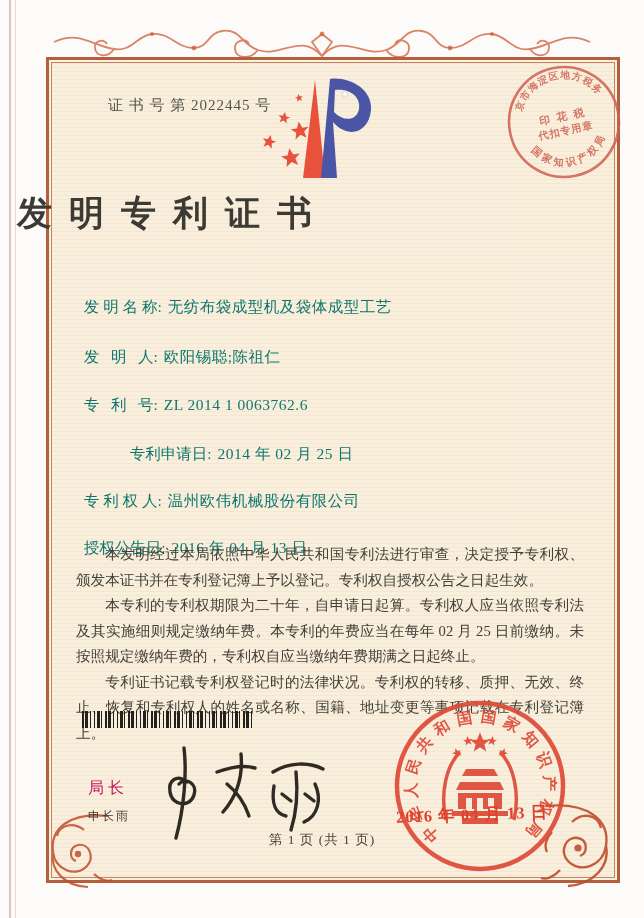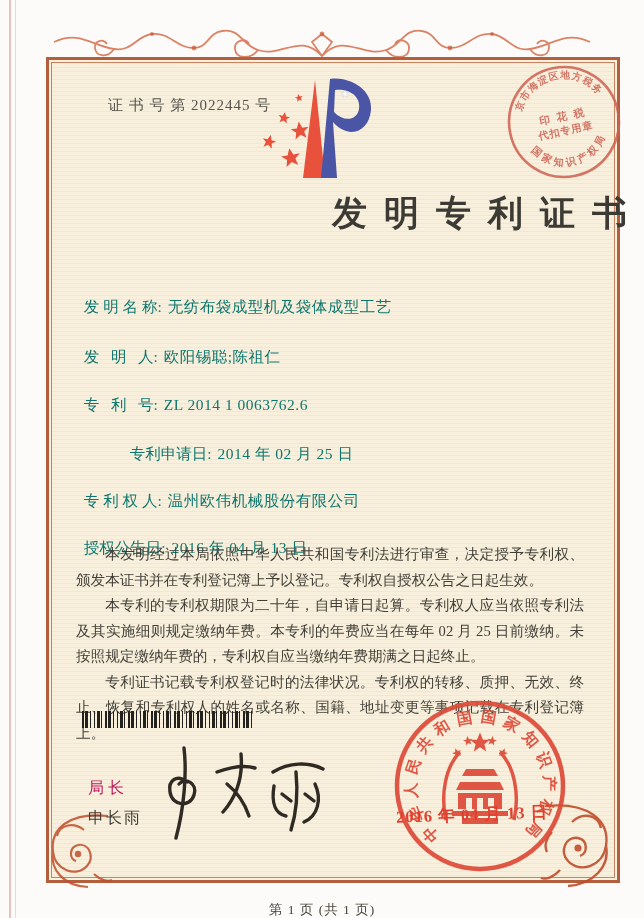--- a/index.html
+++ b/index.html
@@ -19,21 +19,21 @@
     background:
       repeating-linear-gradient(0deg, rgba(224,153,140,.13) 0 1px, rgba(0,0,0,0) 1px 4px),
       #f8f0dc;
   }
   .ornament{position:absolute;pointer-events:none;}
   .cert-no{
     position:absolute;left:64px;top:96px;font-size:15px;color:#55534c;
     letter-spacing:1px;white-space:pre;margin-left:44px;
   }
   .title{
-    position:absolute;left:0;top:190px;width:644px;text-align:right;
+    position:absolute;left:0;top:190px;width:644px;text-align:left;
     font-size:35px;font-weight:600;color:#3b3a34;
     letter-spacing:17px;text-indent:17px;
   }
   .field-row{
     position:absolute;left:76px;font-size:15.5px;color:#0f766e;white-space:pre;
   }
   .field-row .lbl{display:inline-block;white-space:pre;}
   .field-row .val{margin-left:6px;letter-spacing:.5px;}
   .body-text{
     position:absolute;left:76px;top:542px;width:508px;
@@ -41,30 +41,30 @@
   }
   .body-text p{margin:0;text-indent:2em;}
   .barcode{
     position:absolute;left:82px;top:711px;width:170px;height:17px;
     background:repeating-linear-gradient(90deg,
       #23211e 0 1.5px,rgba(0,0,0,0) 1.5px 3px,
       #23211e 3px 6px,rgba(0,0,0,0) 6px 7.5px,
       #23211e 7.5px 8.5px,rgba(0,0,0,0) 8.5px 11.5px);
   }
   .director-title{position:absolute;left:88px;top:778px;font-size:16px;color:#be185d;letter-spacing:4px;text-align:center;}
-  .director-name{position:absolute;left:88px;top:808px;font-size:16px;color:#3e3a33;letter-spacing:2px;}
+  .director-name{position:absolute;left:88px;top:808px;font-size:12px;color:#3e3a33;letter-spacing:2px;}
   .signature{position:absolute;left:155px;top:742px;width:195px;height:100px;}
   .tax-stamp{position:absolute;left:504px;top:62px;width:120px;height:120px;transform:rotate(-12deg);opacity:.85;}
   .big-seal{position:absolute;left:390px;top:696px;width:180px;height:180px;opacity:.92;}
   .seal-date{
     position:absolute;left:396px;top:804px;font-size:16.5px;font-weight:bold;
     color:#e0402e;letter-spacing:1px;transform:rotate(-2deg);white-space:pre;
   }
   .footer{
-    position:absolute;left:0;top:901px;width:644px;text-align:center;
+    position:absolute;left:0;top:831px;width:644px;text-align:center;
     font-size:13.5px;color:#4a463e;letter-spacing:1px;white-space:pre;
   }
 </style>
 </head>
 <body>
 
 <div class="scan-edge"></div>
 
 <div class="frame"></div>
 

